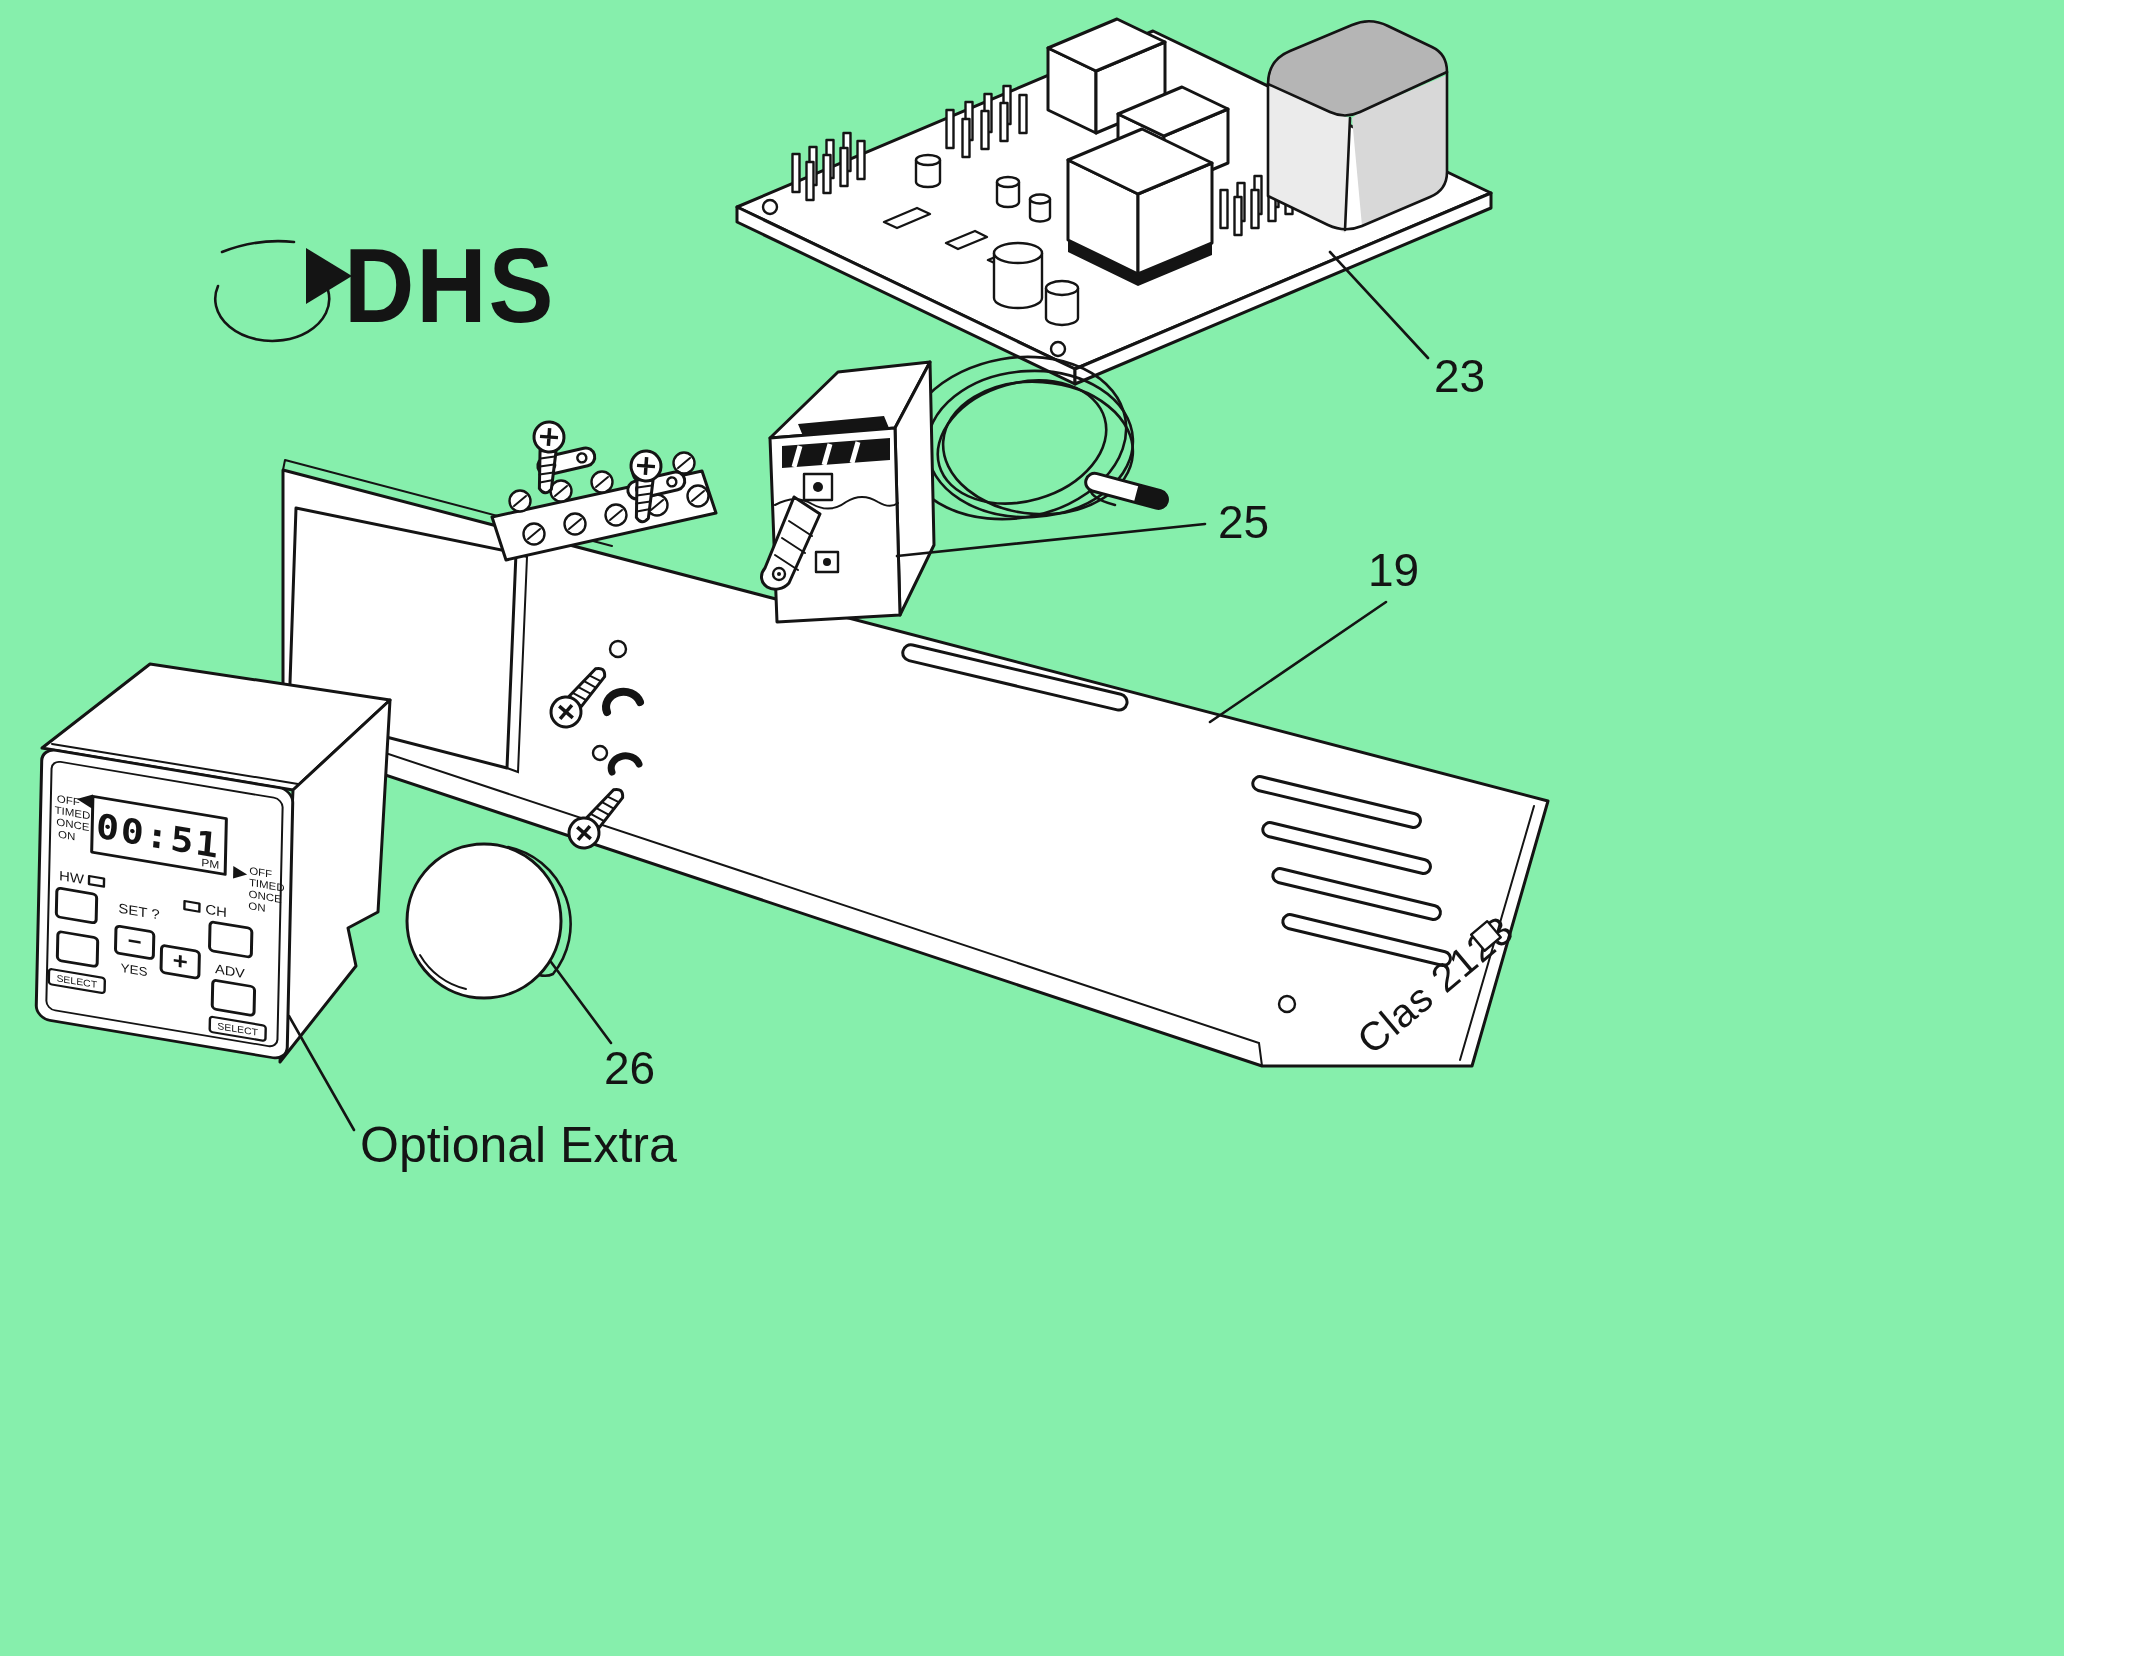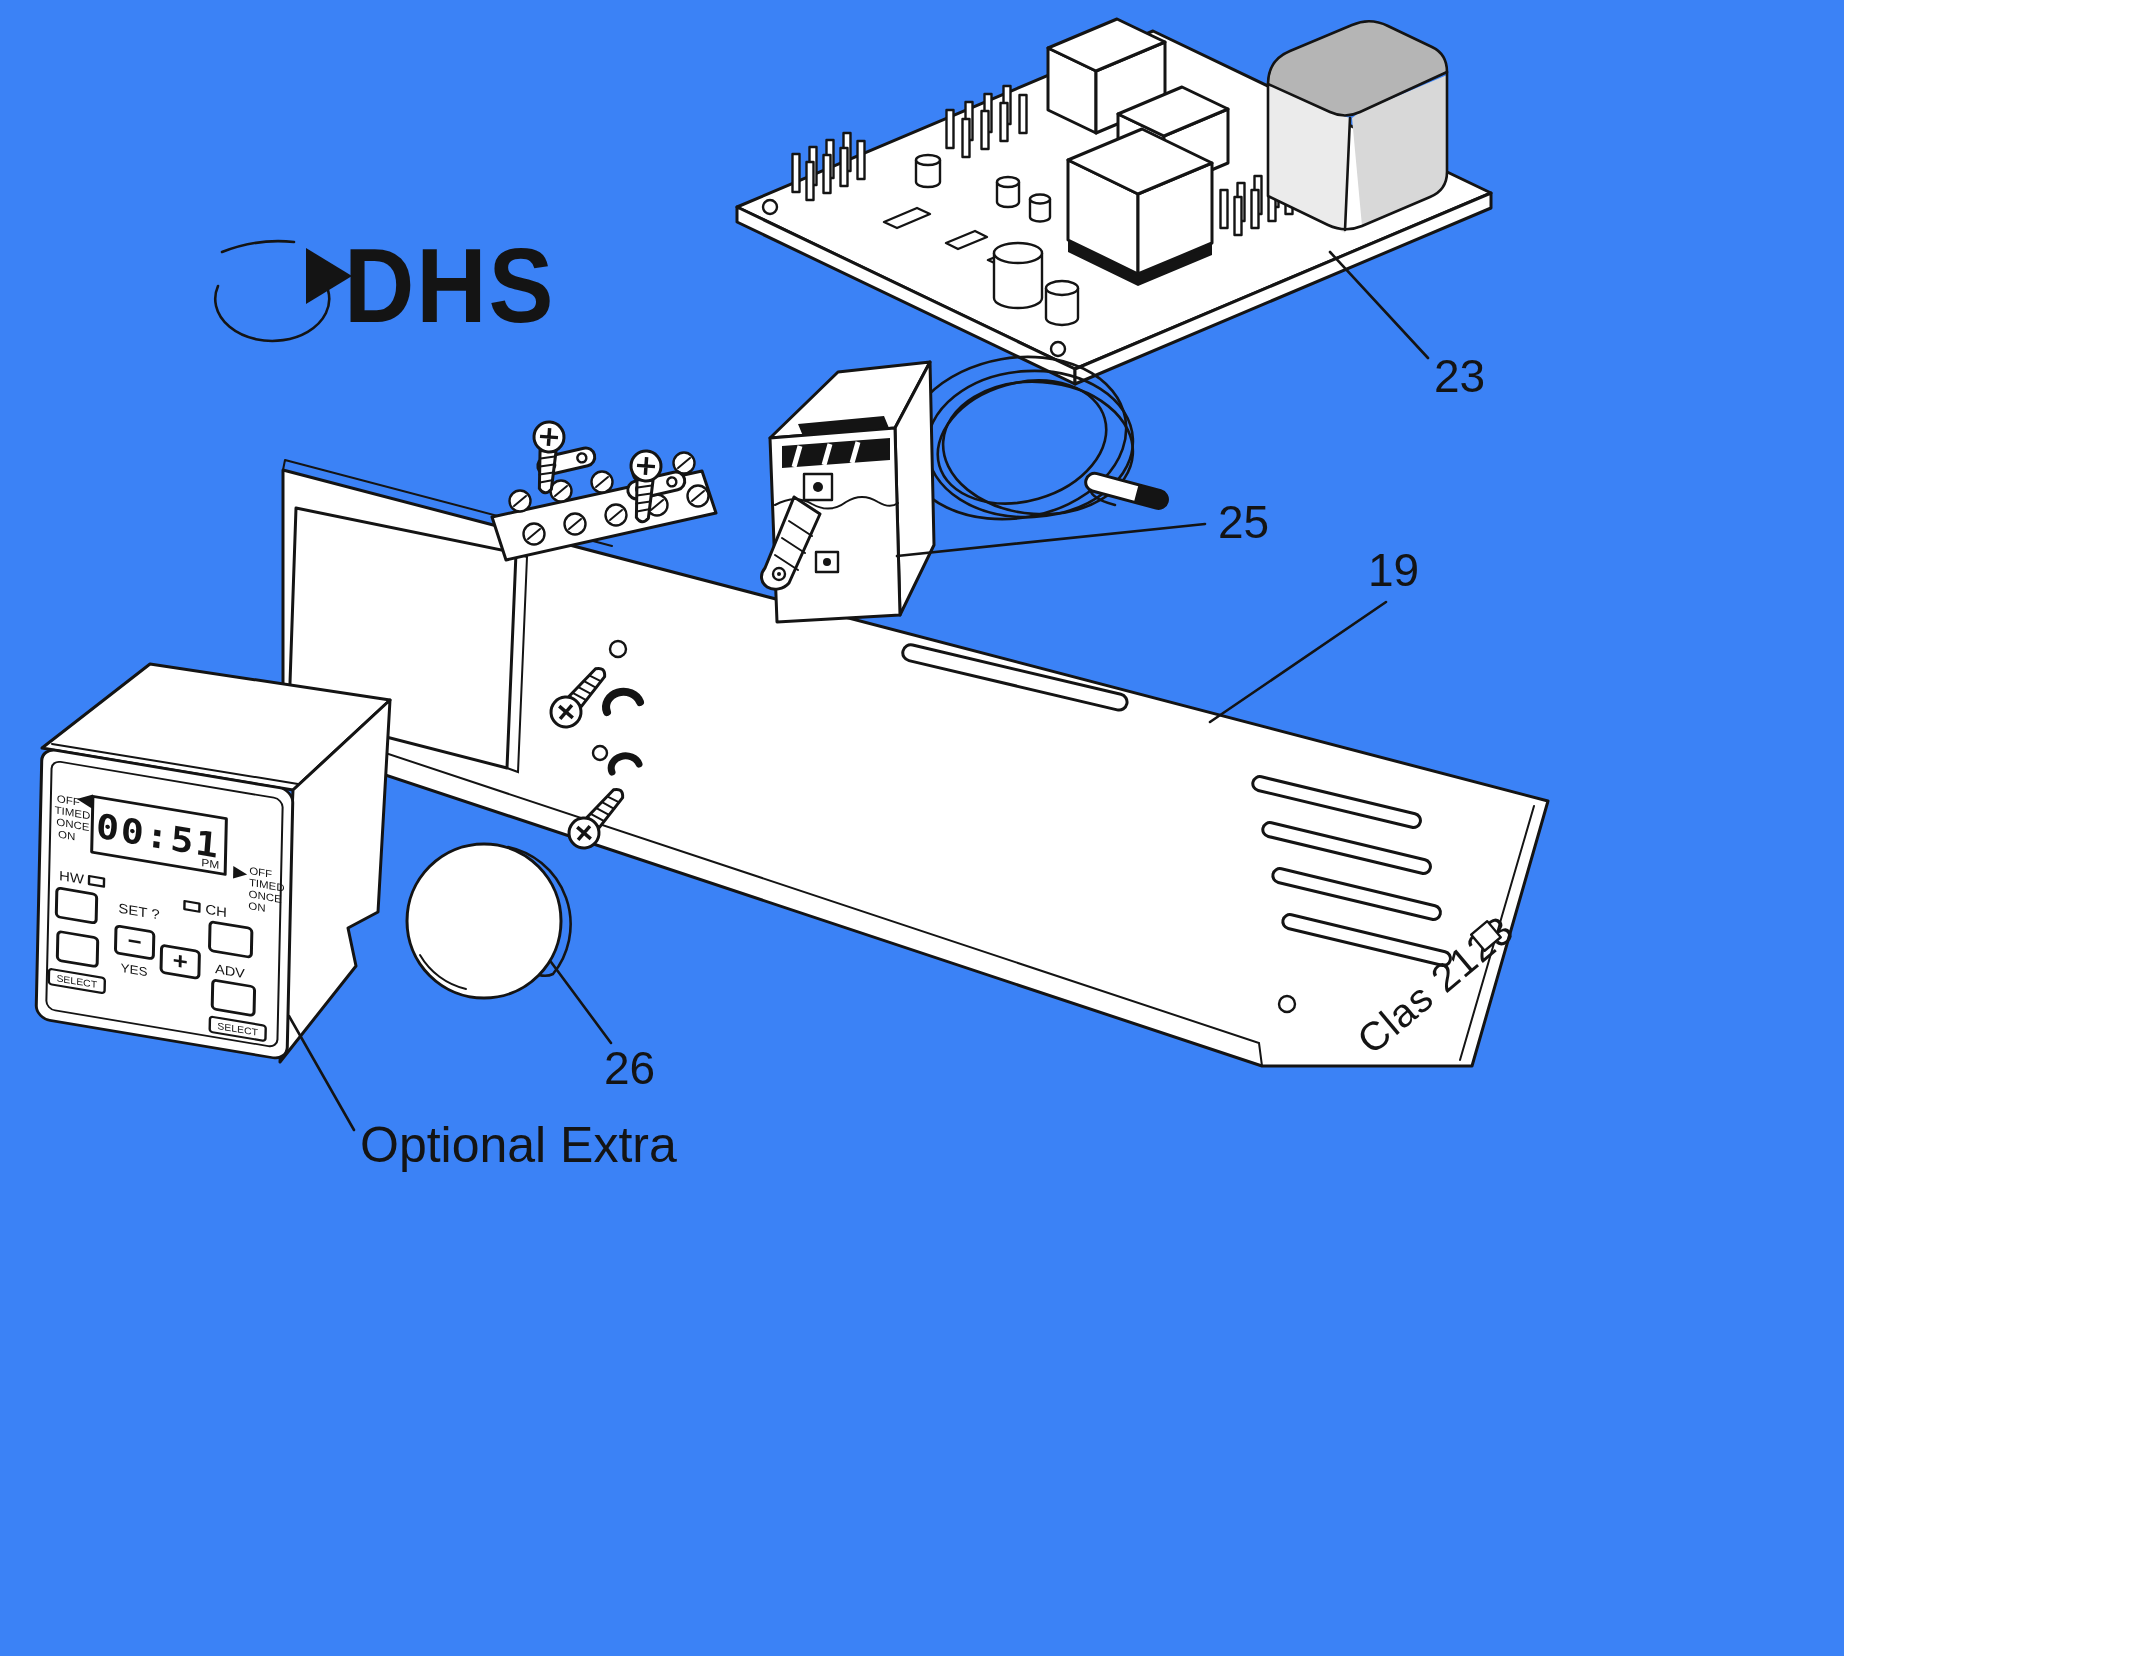--- a/index.html
+++ b/index.html
@@ -1,16 +1,16 @@
 <!DOCTYPE html>
 <html><head>
 <meta charset="utf-8">
 <style>
   html,body{margin:0;padding:0;background:#fff;}
-  .stage{position:relative;width:1844px;height:1656px;background:#3b82f6;overflow:hidden;}
+  .stage{position:relative;width:2064px;height:1656px;background:#86efac;overflow:hidden;}
   svg{position:absolute;left:0;top:0;}
   svg text{font-family:"Liberation Sans",sans-serif;fill:#141414;}
   .o{stroke:#141414;fill:#fff;stroke-width:3;stroke-linejoin:round;}
   .o2{stroke:#141414;fill:#fff;stroke-width:2.4;stroke-linejoin:round;}
   .l{stroke:#141414;fill:none;stroke-width:2.6;stroke-linecap:round;stroke-linejoin:round;}
   .lt{stroke:#141414;fill:none;stroke-width:2;stroke-linecap:round;}
   .f{fill:#141414;stroke:none;}
   .callout{font-size:46px;}
   .big{font-size:50px;}
   .clas{font-size:40px;letter-spacing:1px;}

